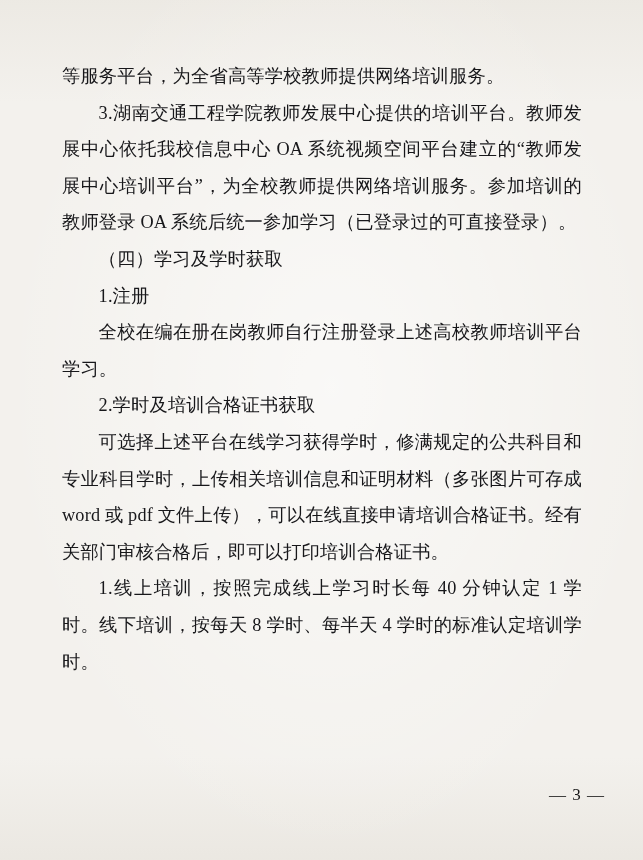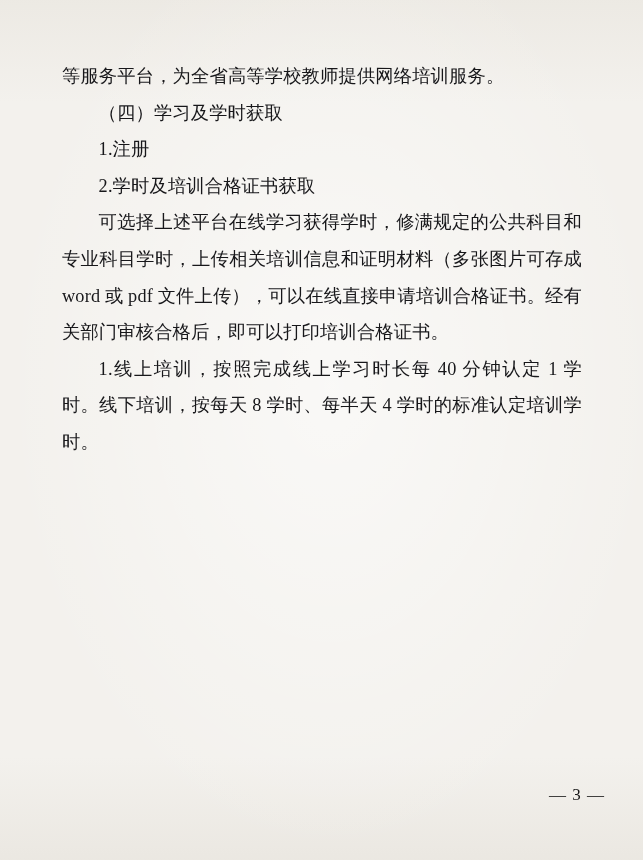--- a/index.html
+++ b/index.html
@@ -56,22 +56,24 @@
     font-family: "Liberation Serif", "DejaVu Serif", serif;
   }
 </style>
 </head>
 <body>
 
 <div id="page">
 
   <div class="doc-body">
     <p class="para">等服务平台，为全省高等学校教师提供网络培训服务。</p>
+    <p class="para indent">3.湖南交通工程学院教师发展中心提供的培训平台。教师发展中心依托我校信息中心 OA 系统视频空间平台建立的“教师发展中心培训平台”，为全校教师提供网络培训服务。参加培训的教师登录 OA 系统后统一参加学习（已登录过的可直接登录）。</p>
     <p class="para indent">（四）学习及学时获取</p>
     <p class="para indent">1.注册</p>
+    <p class="para indent">全校在编在册在岗教师自行注册登录上述高校教师培训平台学习。</p>
     <p class="para indent">2.学时及培训合格证书获取</p>
     <p class="para indent">可选择上述平台在线学习获得学时，修满规定的公共科目和专业科目学时，上传相关培训信息和证明材料（多张图片可存成 word 或 pdf 文件上传），可以在线直接申请培训合格证书。经有关部门审核合格后，即可以打印培训合格证书。</p>
     <p class="para indent">1.线上培训，按照完成线上学习时长每 40 分钟认定 1 学时。线下培训，按每天 8 学时、每半天 4 学时的标准认定培训学时。</p>
   </div>
 
   <div class="pagenum">— 3 —</div>
 
 </div>
 
 </body></html>

